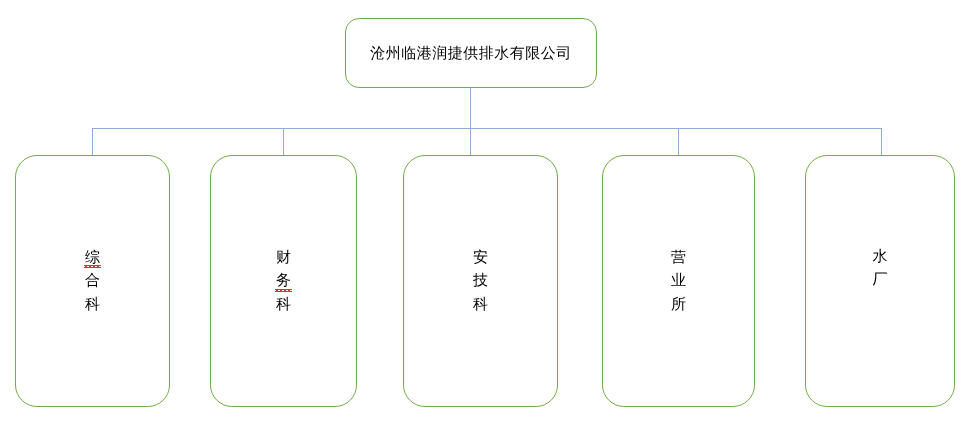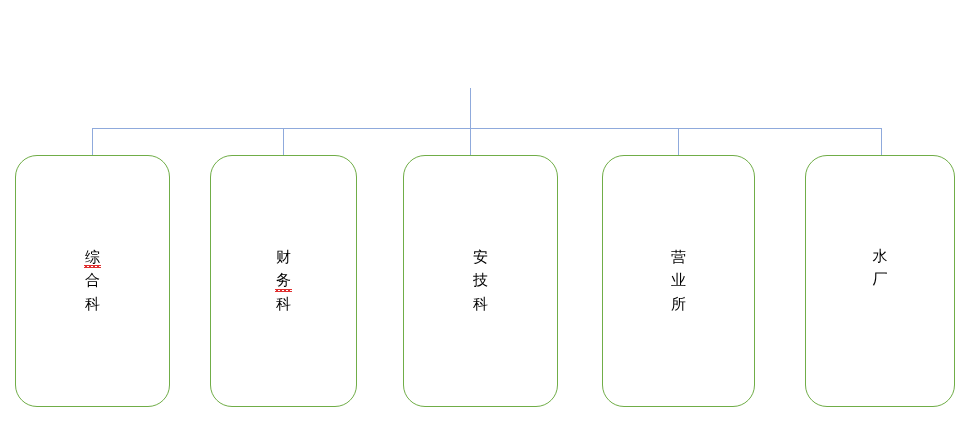--- a/index.html
+++ b/index.html
@@ -83,20 +83,23 @@
   <div class="conn v" style="left:470px; top:88px; height:47px;"></div>
 
   <div class="conn h" style="left:92px; top:128px; width:790px;"></div>
 
   <div class="conn v" style="left:92px; top:128px; height:28px;"></div>
   <div class="conn v" style="left:283px; top:128px; height:28px;"></div>
   <div class="conn v" style="left:470px; top:128px; height:28px;"></div>
   <div class="conn v" style="left:678px; top:128px; height:28px;"></div>
   <div class="conn v" style="left:881px; top:128px; height:28px;"></div>
 
+  <div class="node root" style="left:345px; top:18px; width:252px; height:70px;">
+    <span class="root-label">沧州临港润捷供排水有限公司</span>
+  </div>
 
   <div class="node" style="left:15px; top:155px; width:155px; height:252px;">
     <span class="vlabel">
       <span class="vchar squiggle">综</span>
       <span class="vchar">合</span>
       <span class="vchar">科</span>
     </span>
   </div>
 
   <div class="node" style="left:210px; top:155px; width:147px; height:252px;">

